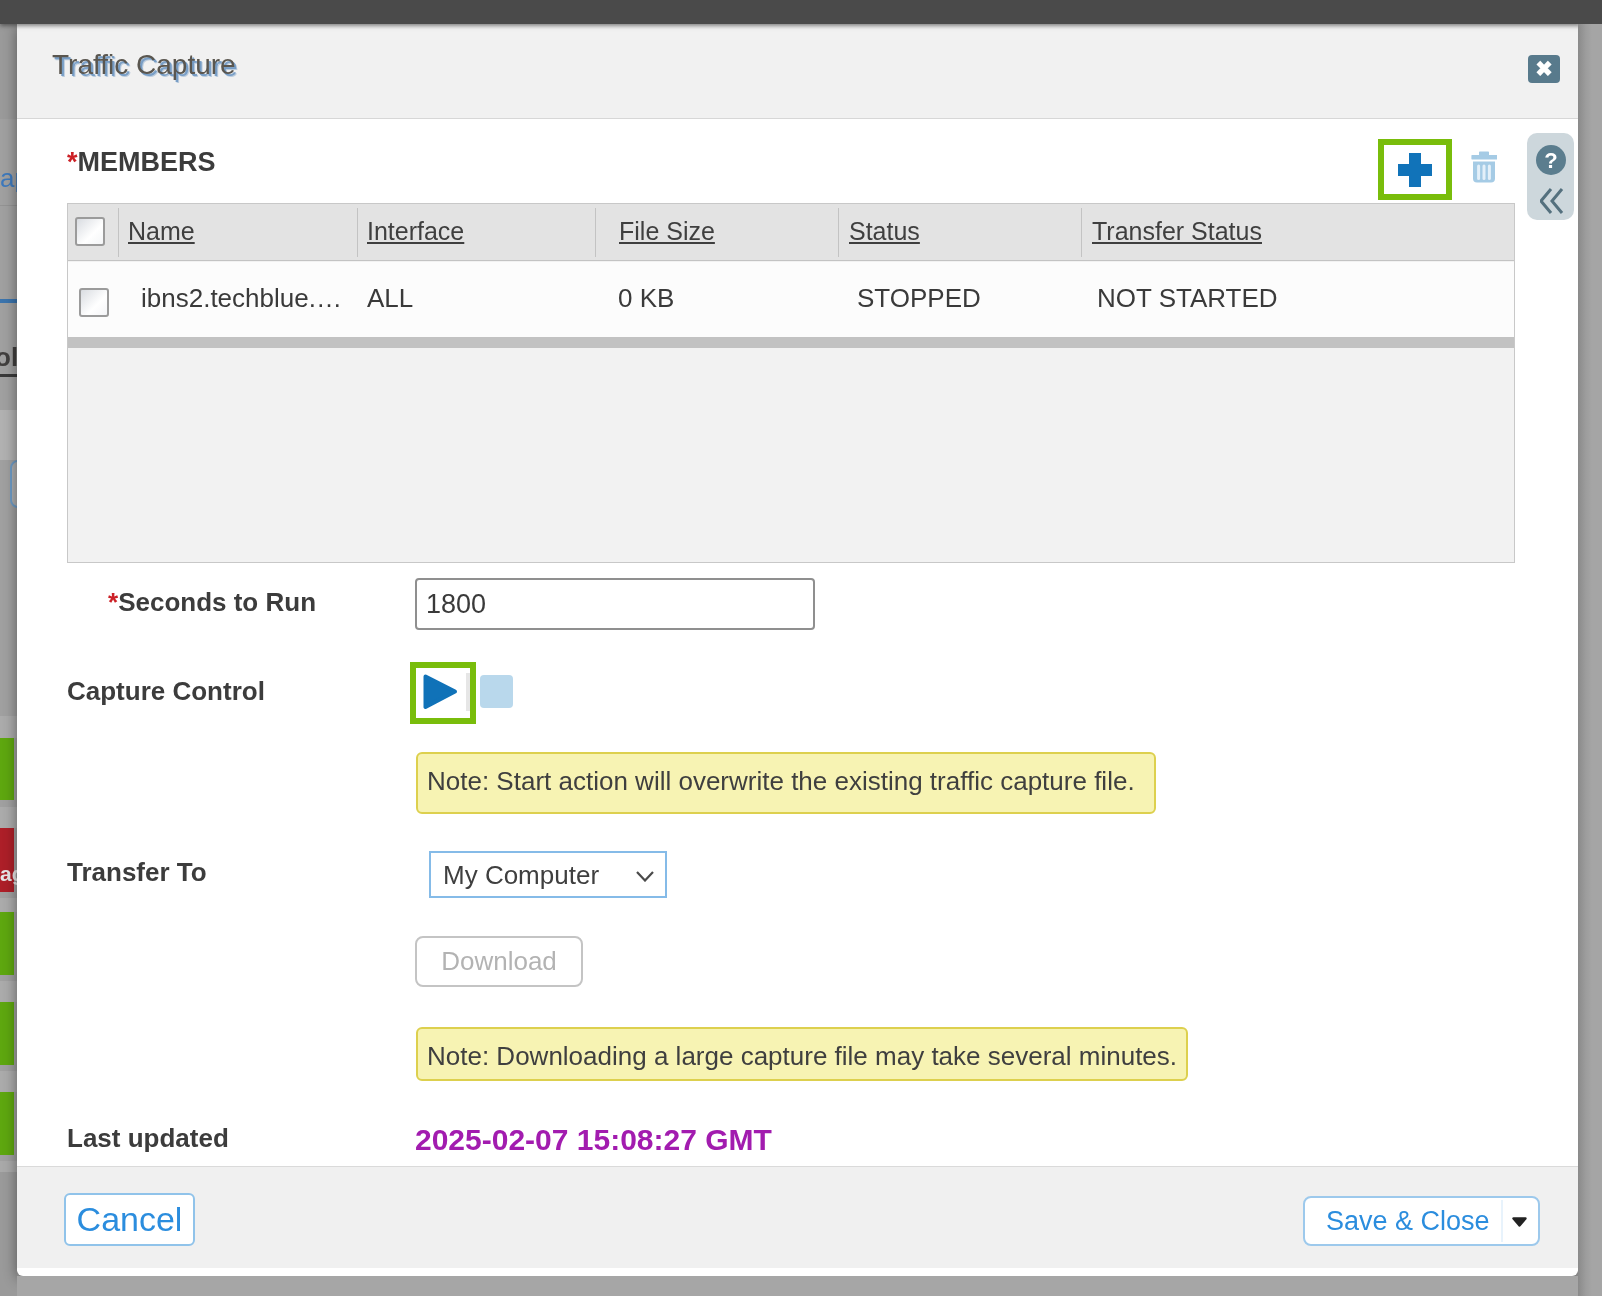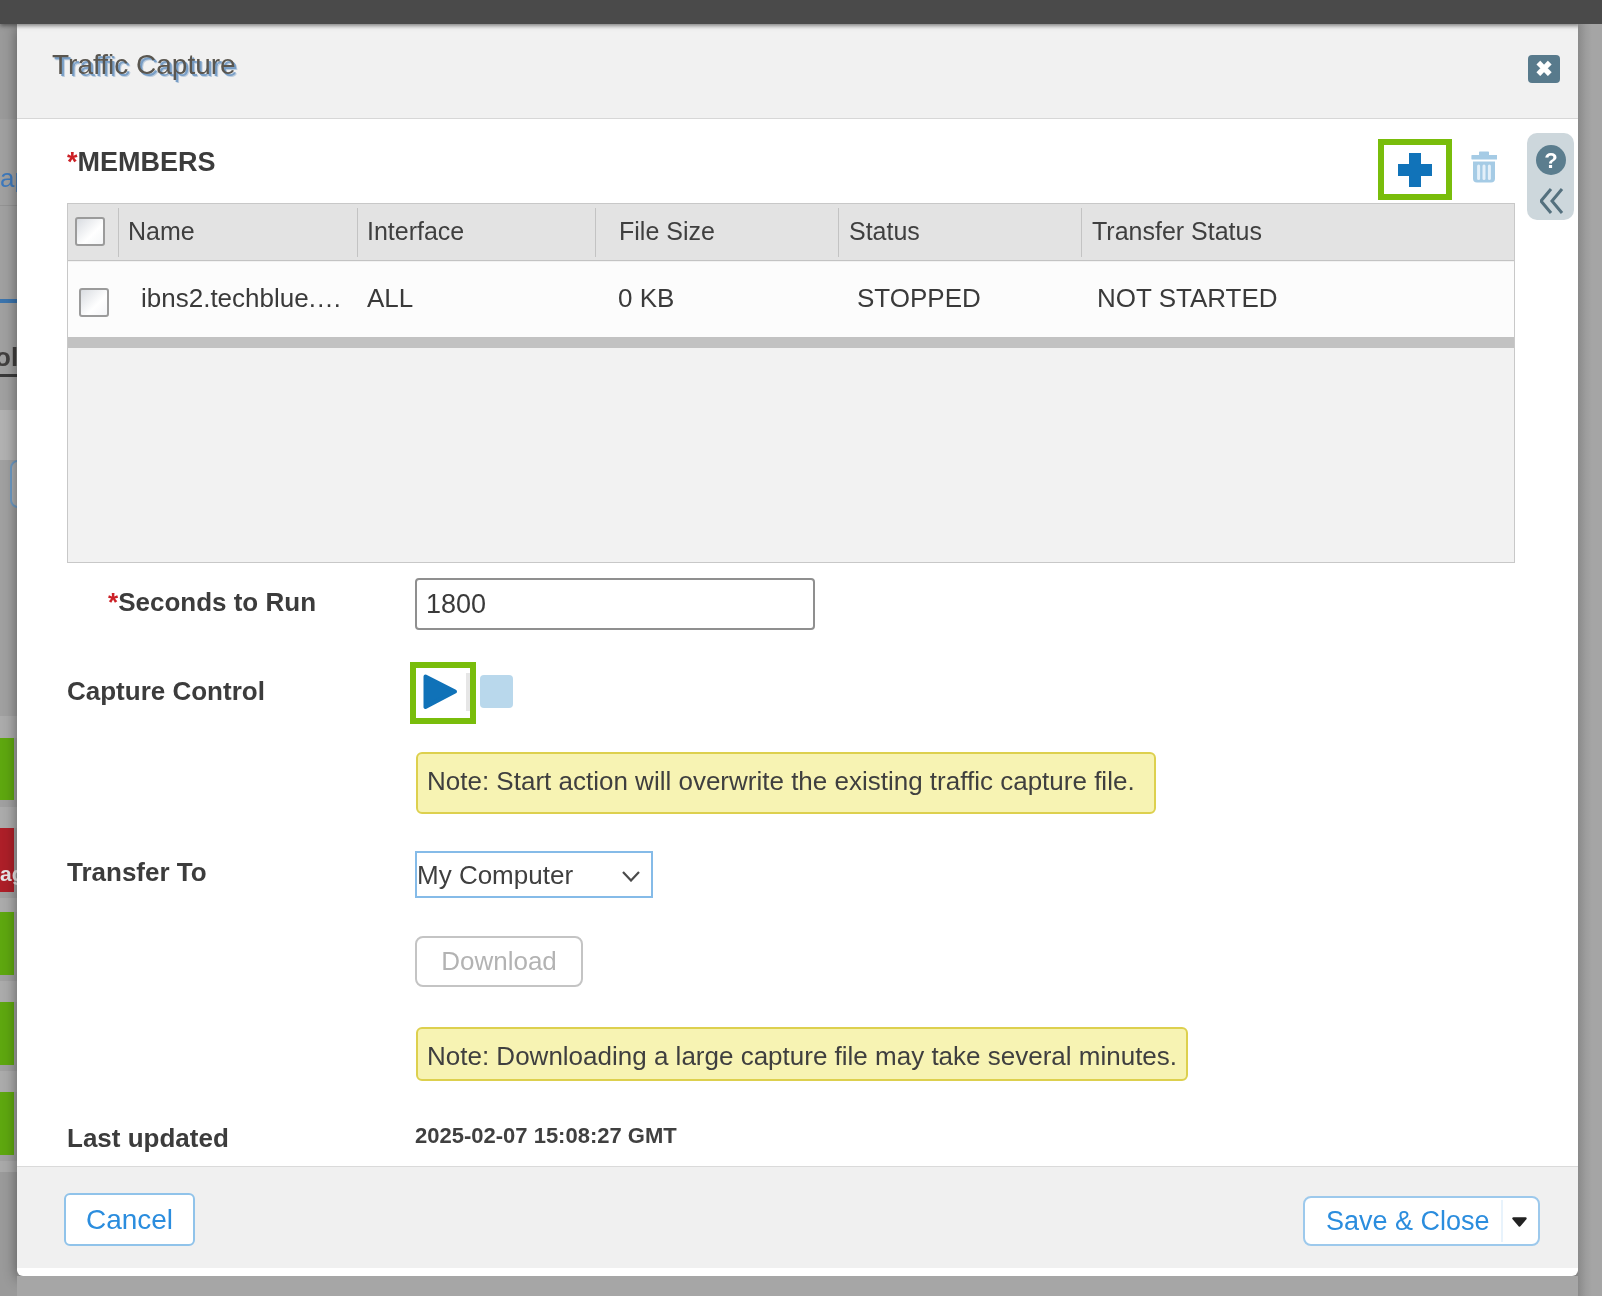--- a/index.html
+++ b/index.html
@@ -30,21 +30,21 @@
 
   #plusbox { left:1361px; top:115px; width:74px; height:61px; border:6px solid #79bd0b; background:#fff; }
   #plusicon { left:14px; top:8px; width:34px; height:34px; }
   #trash { left:1454px; top:125px; width:26px; height:34px; }
   #helppanel { left:1510px; top:109px; width:47px; height:87px; background:#cdd7dc; border-radius:10px; }
 
   
   #tbl { left:50px; top:179px; width:1448px; height:360px; border:1px solid #c8c8c8; background:#f2f2f2; }
   #thead { left:0; top:0; width:1446px; height:57px; background:#e3e3e3; border-bottom:1px solid #c3c3c3; }
   .hsep { position:absolute; top:4px; width:1px; height:49px; background:#c3c3c3; }
-  .hlbl { position:absolute; top:13px; font-size:25px; color:#3f3f3f; }
+  .hlbl { position:absolute; top:13px; font-size:25px; color:#3f3f3f;text-decoration:underline; }
   #trow { left:0; top:58px; width:1446px; height:75px; background:#fcfcfc; }
   .cell { position:absolute; top:21px; font-size:26px; color:#3a3a3a; }
   #tband { left:0; top:133px; width:1446px; height:11px; background:#c2c2c2; }
   .cb { position:absolute; width:30px; height:29px; border:2px solid #9b9b9b; border-radius:3px;
         background:linear-gradient(135deg,#d9dce1 0%,#ffffff 60%,#f4f5f7 100%); }
 
   
   label.b { font-weight:bold; font-size:26px; color:#3c3c3c; }
   #secrun_lbl { left:49px; top:563px;margin-left:42px; }
   #secrun_inp { left:398px; top:554px; width:400px; height:52px; border:2px solid #8f8f8f; border-radius:4px;
@@ -53,31 +53,31 @@
   #capctl_lbl { left:50px; top:652px; }
   #playbox { left:393px; top:638px; width:66px; height:62px; border:6px solid #79bd0b; background:#fff; }
   #stopsq { left:463px; top:651px; width:33px; height:33px; background:#b9d8ec; border-radius:4px; }
 
   .note { position:absolute; background:#f7f3b3; border:2px solid #ddd04e; border-radius:6px;
       font-size:26px; color:#3f3f3f; padding:12px 14px 0 9px; white-space:nowrap; }
   #note1 { left:399px; top:728px; width:740px; height:62px; }
   #note2 { left:399px; top:1003px; width:772px; height:54px; }
 
   #transfer_lbl { left:50px; top:833px; }
-  #select { left:398px; top:827px; width:238px; height:47px; border:2px solid #85bbe8; background:#fff;
-      font-size:26px; color:#3f3f3f; line-height:44px; }
+  #select { left:412px; top:827px; width:238px; height:47px; border:2px solid #85bbe8; background:#fff;
+      font-size:26px; color:#3f3f3f; line-height:44px; padding-left:12px; }
   #download { left:398px; top:912px; width:168px; height:51px; border:2px solid #c4c4c4; border-radius:8px;
       background:#fff; font-size:26px; color:#b3b3b3; text-align:center; line-height:47px; }
   #last_lbl { left:50px; top:1099px;text-align:center; }
-  #last_val { left:398px; top:1099px; font-size:22px; font-weight:bold; color:#404040; }
+  #last_val { left:398px; top:1099px; font-size:30px; font-weight:bold; color:#a21caf; }
 
   
   #mfooter { left:0; top:1142px; width:1561px; height:102px; background:#f0f0f0; border-top:1px solid #dadada; }
   #cancel { left:47px; top:26px; width:131px; height:53px; background:#fff; border:2px solid #90c3ea;
-      border-radius:6px; color:#2b8dde; font-size:28px; text-align:center; line-height:49px; }
+      border-radius:6px; color:#2b8dde; font-size:34px; text-align:center; line-height:49px; }
   #saveclose { left:1286px; top:29px; width:237px; height:50px; background:#fff; border:2px solid #9dc9ec;
       border-radius:8px; color:#2b8dde; font-size:27px; line-height:46px; }
 </style>
 </head>
 <body>
   <div class="abs" id="leftsliver">
     <div class="abs" style="left:0;top:0;width:17px;height:95px;background:#9a9a9a;"></div>
     <div class="abs" style="left:0;top:139px;font-size:26px;color:#3d79bd;">ap</div>
     <div class="abs" style="left:0;top:181px;width:17px;height:1px;background:#939393;"></div>
     <div class="abs" style="left:0;top:275px;width:17px;height:4px;background:#3b74ad;"></div>

